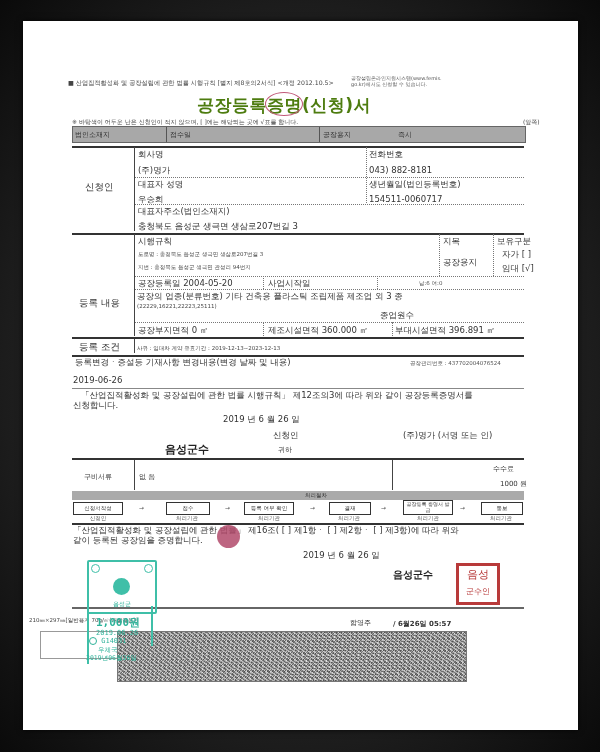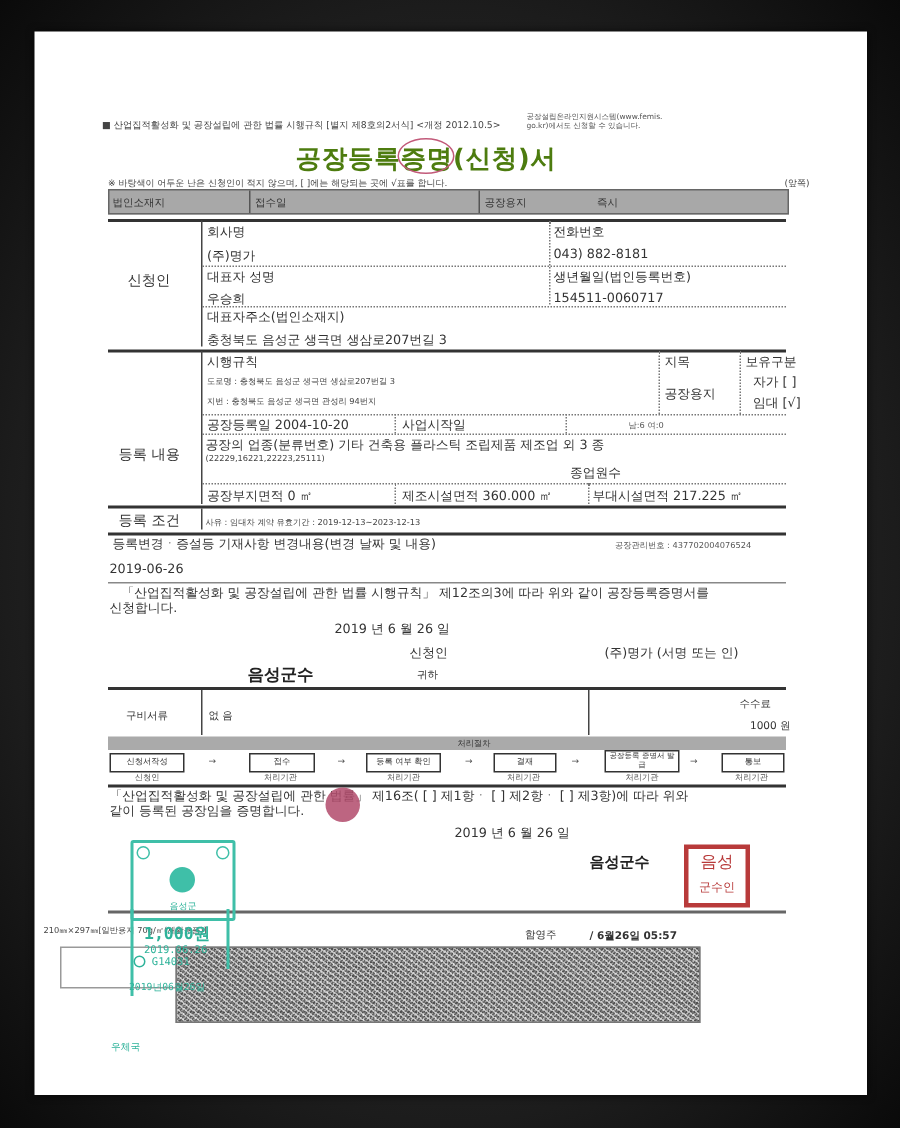--- a/index.html
+++ b/index.html
@@ -106,41 +106,41 @@
   <div class="vline dot" style="left:470px;top:213px;height:42px;"></div>
   <div class="abs norm" style="left:420px;top:215px;">지목</div>
   <div class="abs norm" style="left:420px;top:236px;">공장용지</div>
   <div class="abs norm" style="left:474px;top:215px;">보유구분</div>
   <div class="abs norm" style="left:479px;top:228px;">자가 [  ]</div>
   <div class="abs norm" style="left:479px;top:242px;">임대 [√]</div>
   <div class="hline dot" style="left:112px;top:255px;width:389px;"></div>
 
   <div class="abs norm" style="left:115px;top:257px;">
     <span>공장등록일</span>
-    <span>2004-10-20</span>
+    <span>2004-05-20</span>
   </div>
   <div class="vline dot" style="left:240px;top:255px;height:13px;"></div>
   <div class="abs norm" style="left:245px;top:257px;">사업시작일</div>
   <div class="vline dot" style="left:354px;top:255px;height:13px;"></div>
   <div class="abs norm" style="left:357px;top:257px;margin-top:32px;">종업원수</div>
   <div class="abs" style="left:396px;top:259px;font-size:5.5px;color:#555;">남:6 여:0</div>
   <div class="hline dot" style="left:112px;top:268px;width:389px;"></div>
 
   <div class="abs norm" style="left:114px;top:270px;">
     <span>공장의 업종(분류번호)</span>
     <span>기타 건축용 플라스틱 조립제품 제조업 외 3 종</span>
   </div>
   <div class="abs" style="left:114px;top:282px;font-size:5.5px;color:#444;">(22229,16221,22223,25111)</div>
   <div class="hline dot" style="left:112px;top:301px;width:389px;"></div>
 
   <div class="abs norm" style="left:115px;top:304px;">공장부지면적 0 ㎡</div>
   <div class="vline dot" style="left:240px;top:301px;height:14px;"></div>
   <div class="abs norm" style="left:245px;top:304px;">제조시설면적 360.000 ㎡</div>
   <div class="vline dot" style="left:369px;top:301px;height:14px;"></div>
-  <div class="abs norm" style="left:372px;top:304px;">부대시설면적 217.225 ㎡</div>
+  <div class="abs norm" style="left:372px;top:304px;">부대시설면적 396.891 ㎡</div>
 
   <div class="hline thick" style="left:49px;top:316px;width:452px;"></div>
   <div class="vline" style="left:111px;top:318px;height:14px;"></div>
   <div class="abs big" style="left:56px;top:320px;">등록 조건</div>
   <div class="abs" style="left:114px;top:324px;font-size:5.5px;color:#444;">사유 : 임대차 계약 유효기간 : 2019-12-13~2023-12-13</div>
   <div class="hline thick" style="left:49px;top:334px;width:452px;"></div>
 
   <div class="abs norm" style="left:52px;top:336px;">등록변경ㆍ증설등 기재사항 변경내용(변경 날짜 및 내용)</div>
   <div class="abs" style="left:387px;top:339px;font-size:5.5px;color:#555;">공장관리번호 : 437702004076524</div>
   <div class="abs norm" style="left:50px;top:354px;">2019-06-26</div>
@@ -214,15 +214,15 @@
     <div style="position:absolute;left:0;width:66px;top:38px;text-align:center;font-size:6px;">음성군</div>
   </div>
   <div class="abs" style="left:64px;top:585px;width:2px;height:58px;background:#3fbfa8;"></div>
   <div class="abs" style="left:128px;top:585px;width:2px;height:40px;background:#3fbfa8;"></div>
   <div class="abs" style="left:73px;top:594px;font-size:11px;font-weight:bold;color:#2fb39a;font-family:'DejaVu Sans Mono',monospace;">1,000원</div>
   <div class="abs" style="left:73px;top:608px;font-size:7px;color:#2fb39a;font-family:'DejaVu Sans Mono',monospace;">2019.06.26</div>
   <div class="abs" style="left:66px;top:616px;font-size:7px;color:#2fb39a;font-family:'DejaVu Sans Mono',monospace;">
     <span style="display:inline-block;width:6px;height:6px;border:1px solid #2fb39a;border-radius:50%;vertical-align:middle;"></span>
     <span>G14031</span>
   </div>
-  <div class="abs" style="left:51px;top:625px;font-size:6.5px;color:#2fb39a;margin-top:48px;">우체국</div>
+  <div class="abs" style="left:75px;top:625px;font-size:6.5px;color:#2fb39a;">우체국</div>
   <div class="abs" style="left:63px;top:633px;font-size:6.5px;color:#2fb39a;font-family:'DejaVu Sans Mono',monospace;">2019년06월26일</div>
 </div>
 
 </body></html>

